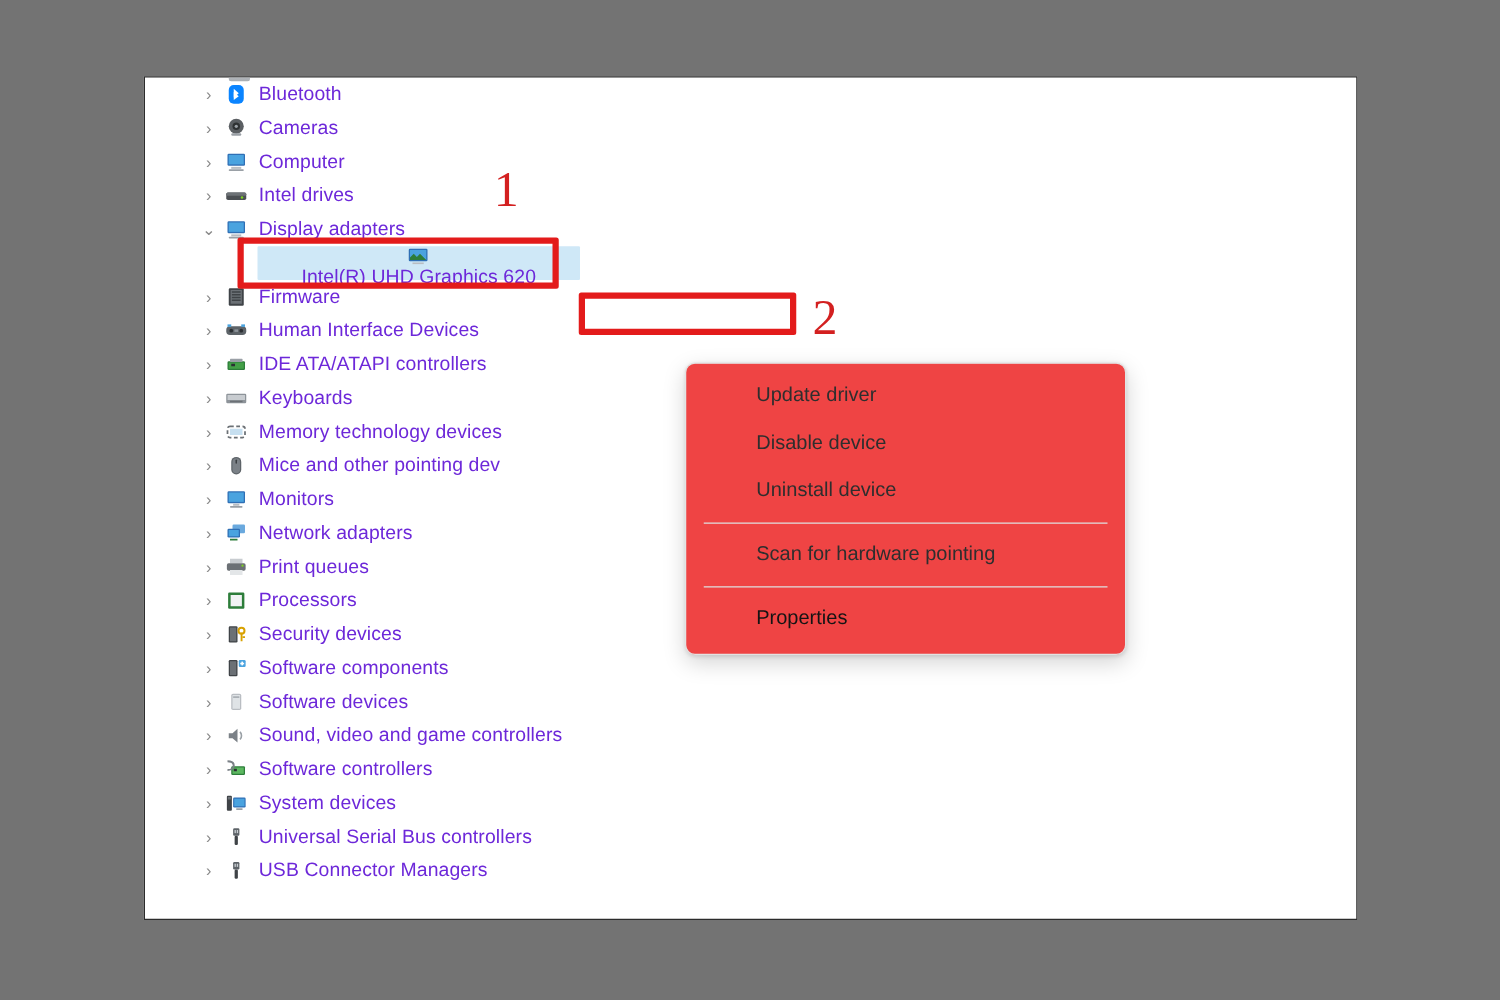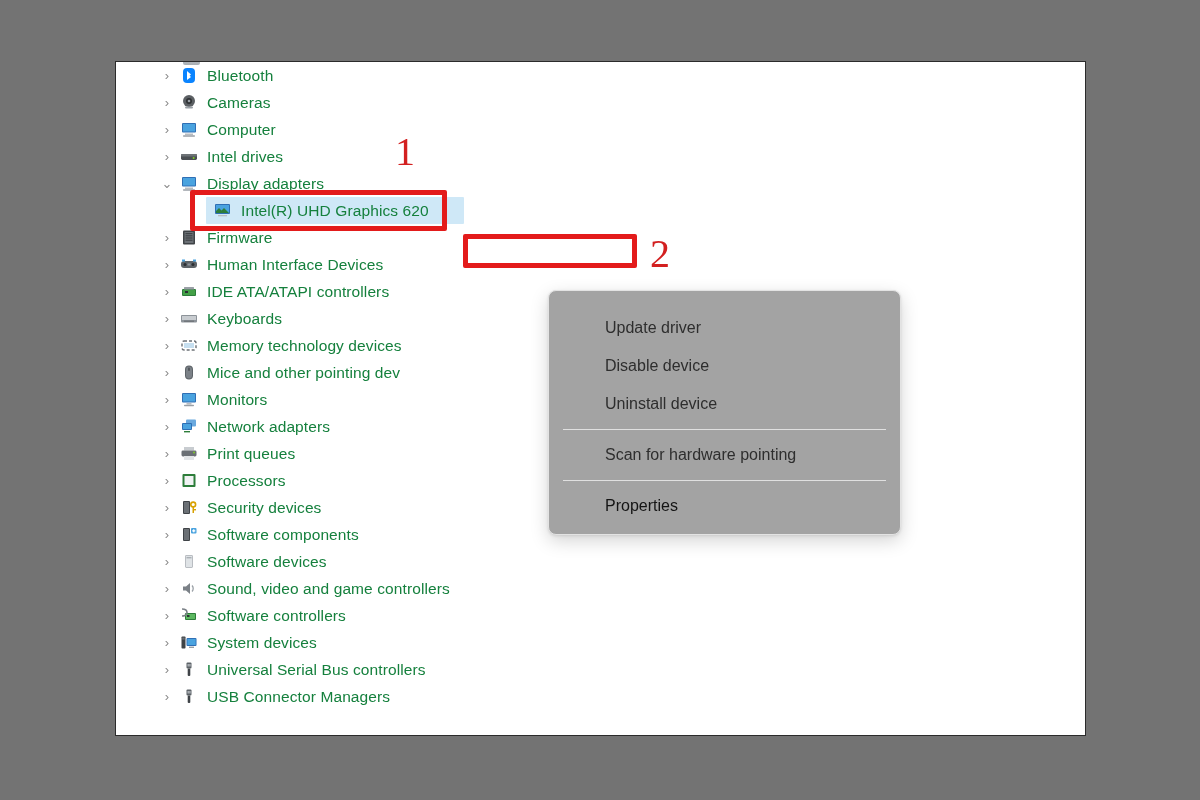--- a/index.html
+++ b/index.html
@@ -41,21 +41,21 @@
   }
 
   .row {
     position: relative;
     display: flex;
     align-items: center;
     height: 27px;
     padding-left: 44px;
     white-space: nowrap;
   }
-  .row.child { padding-left: 78px; }
+  .row.child { padding-left: 78px; flex-direction: column; }
 
   .row .chev {
     position: absolute;
     left: 44px;
     width: 14px;
     text-align: center;
     font-size: 13px;
     color: #8a8a8a;
     line-height: 1;
     user-select: none;
@@ -67,21 +67,21 @@
     height: 17px;
     margin-left: 20px;
     margin-right: 9px;
     flex: 0 0 auto;
   }
   .row.child .ico { margin-left: 0; }
   .row .ico svg { display: block; width: 18px; height: 17px; }
 
   .row .lbl {
     font-size: 15.5px;
-    color: #15803d;
+    color: #6d28d9;
     letter-spacing: .1px;
     line-height: 1;
   }
 
   
   #row-intel {
     background: #cfe8f7;
     width: 258px;
     margin-left: 90px;
     padding-left: 0px;
@@ -100,25 +100,25 @@
     border-radius: 2px;
     opacity: .85;
   }
 
   
   #ctxmenu {
     position: absolute;
     left: 432px;
     top: 228px;
     width: 353px;
-    background: #a3a3a3;
+    background: #ef4444;
     border: 1px solid #e3e3e3;
     border-radius: 8px;
     box-shadow: 0 6px 18px rgba(0,0,0,.17), 0 1px 3px rgba(0,0,0,.10);
-    padding: 18px 0 9px 0;
+    padding: 7px 0 9px 0;
   }
   .mi {
     height: 38px;
     display: flex;
     align-items: center;
     padding-left: 56px;
     font-size: 16px;
     color: #2e2e2e;
     white-space: nowrap;
   }

